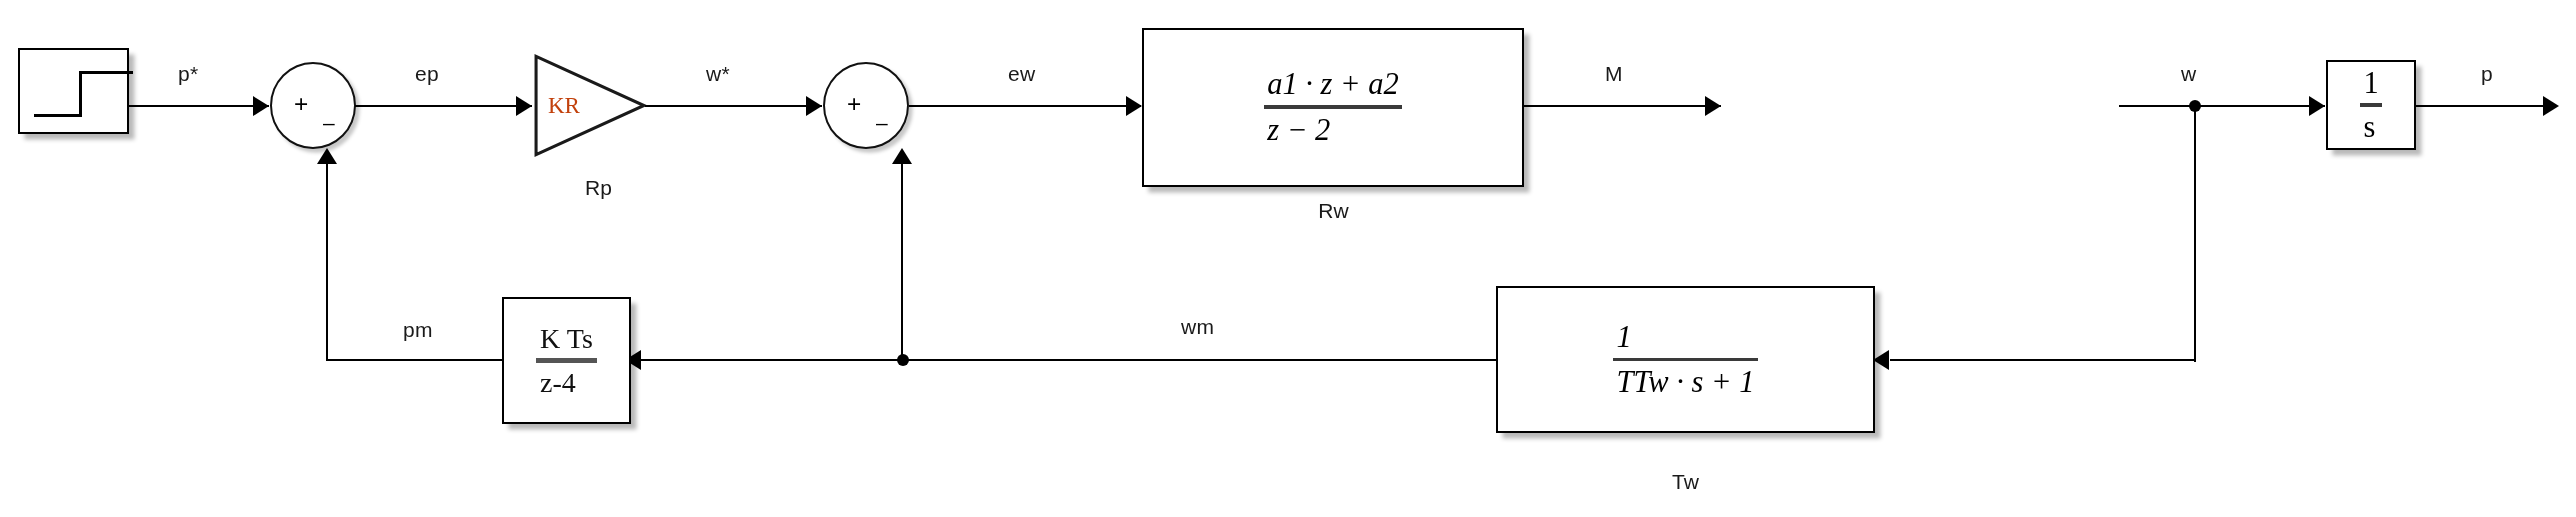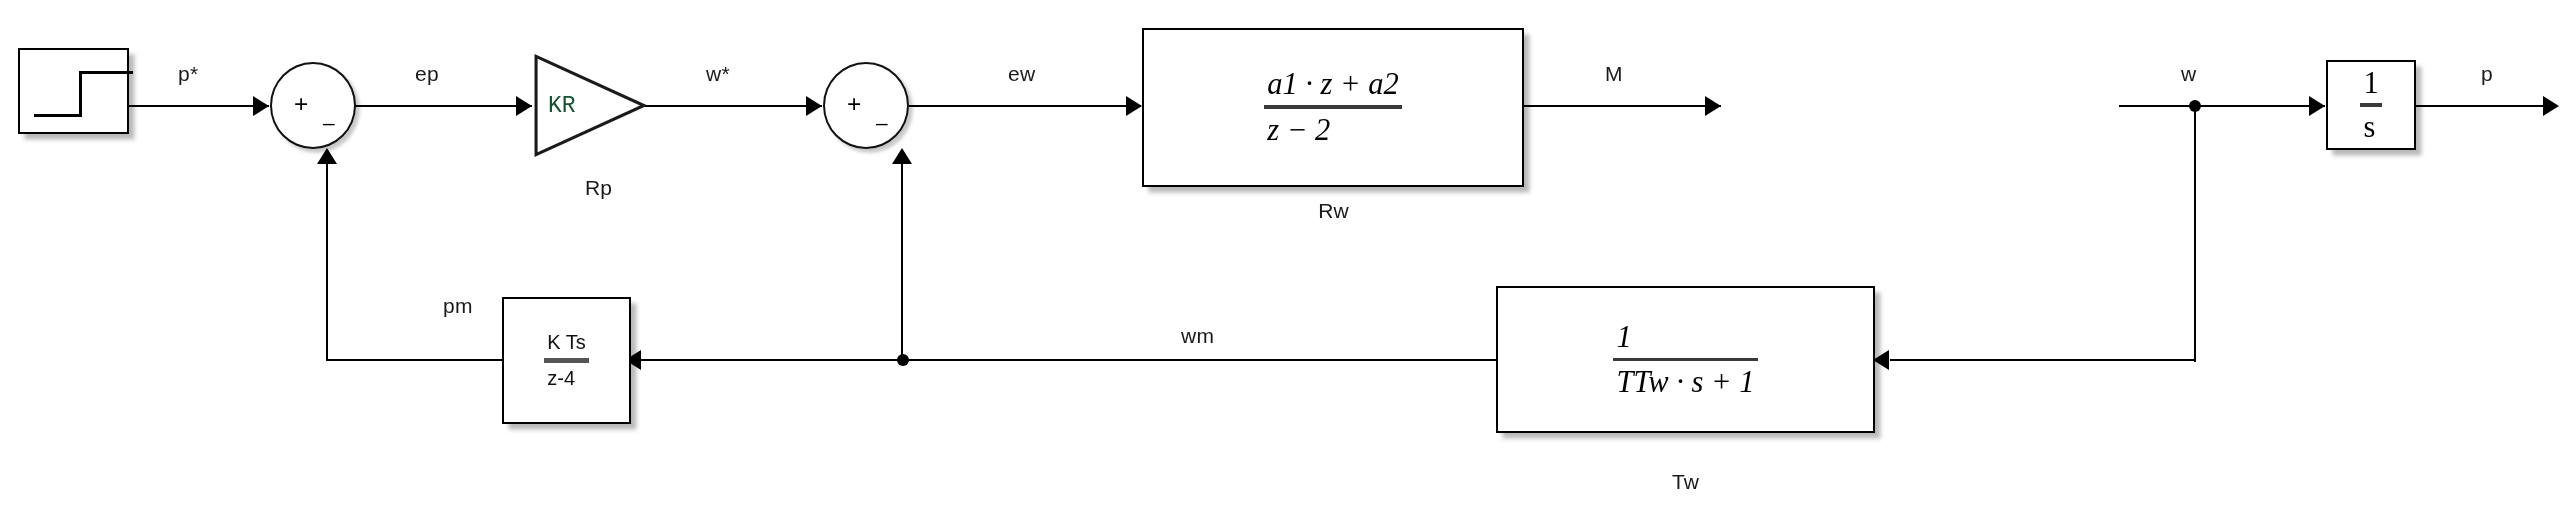--- a/index.html
+++ b/index.html
@@ -105,23 +105,23 @@
   .stepwrap { position: absolute; }
   .stepline { position: absolute; background: #000000; }
 
   
   .gain {
     position: absolute;
   }
   .gain svg { display: block; overflow: visible; }
   .gain-label {
     position: absolute;
-    font-family: Liberation Mono, monospace;
+    font-family: Liberation Serif, serif;
     font-size: 23px;
-    color: #14532d;
+    color: #c2410c;
   }
 
   
   .frac {
     display: inline-flex;
     flex-direction: column;
     align-items: flex-start;
     line-height: 1.05;
   }
   .frac .num, .frac .den {
@@ -136,23 +136,23 @@
     background: #3a3a3a;
     margin: 4.9px 0;
   }
   .math {
     font-family: "Liberation Serif", serif;
     font-style: italic;
     font-size: 30.5px;
     color: #000000;
   }
   .plain {
-    font-family: Liberation Sans, sans-serif;
+    font-family: Liberation Serif, serif;
     font-style: normal;
-    font-size: 20px;
+    font-size: 28px;
     color: #111111;
   }
   .serifplain {
     font-family: "Liberation Serif", serif;
     font-style: normal;
     font-size: 30.5px;
     color: #000000;
   }
 </style>
 </head>
@@ -238,35 +238,35 @@
   <div class="blk" style="left:1496px; top:286px; width:379px; height:147px;">
     <div class="frac math">
       <span class="num">1</span>
       <span class="bar"></span>
       <span class="den">TTw · s + 1</span>
     </div>
   </div>
   <div class="blkname" style="left:1649px; top:470px; width:73px;">Tw</div>
 
   <div class="wire wire-h" style="left:641px; top:359px; width:855px;"></div>
-  <div class="sig" style="left:1181px; top:324px;">wm</div>
+  <div class="sig" style="left:1181px; top:315px;">wm</div>
 
   <div class="dot" style="left:897px; top:354px;"></div>
   <div class="wire wire-v" style="left:901px; top:164px; width:2.4px; height:197px;"></div>
   <div class="arrow arrow-u" style="left:892px; top:148px;"></div>
 
   <div class="arrow arrow-l" style="left:625px; top:350px;"></div>
 
   <div class="blk" style="left:502px; top:297px; width:129px; height:127px;">
     <div class="frac">
       <span class="num plain">K Ts</span>
       <span class="bar" style="height:4.9px; background:#555555;"></span>
       <span class="den plain">z-4</span>
     </div>
   </div>
 
   <div class="wire wire-h" style="left:326px; top:359px; width:177px;"></div>
-  <div class="sig" style="left:403px; top:294px;margin-left:40px;">pm</div>
+  <div class="sig" style="left:403px; top:318px;">pm</div>
   <div class="wire wire-v" style="left:326px; top:164px; width:2.4px; height:197px;"></div>
   <div class="arrow arrow-u" style="left:317px; top:148px;"></div>
 
 </div>
 
 
 </body></html>

